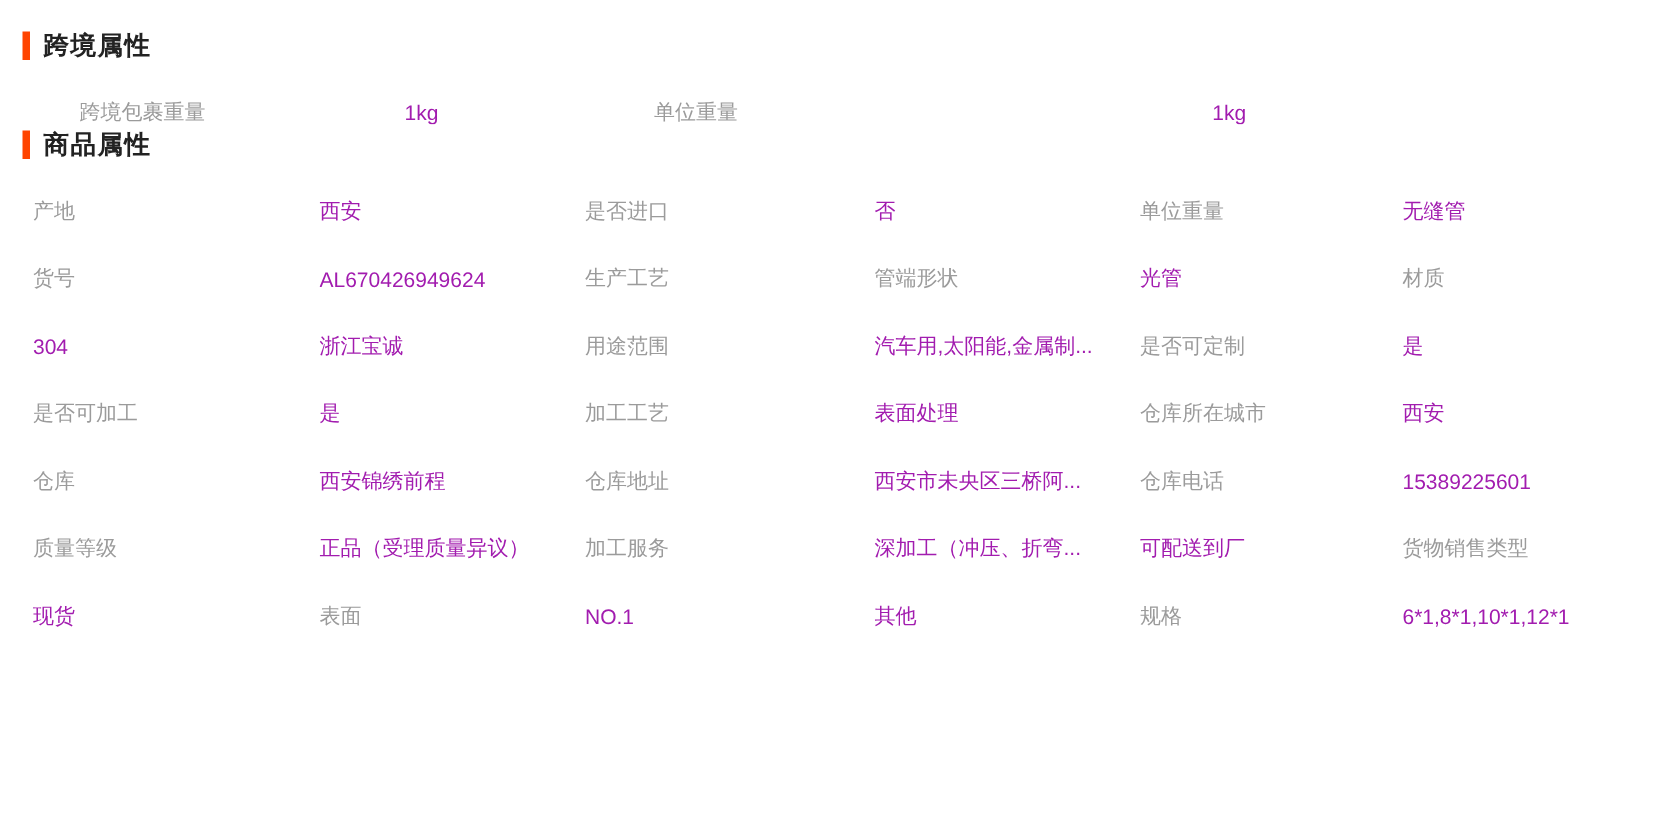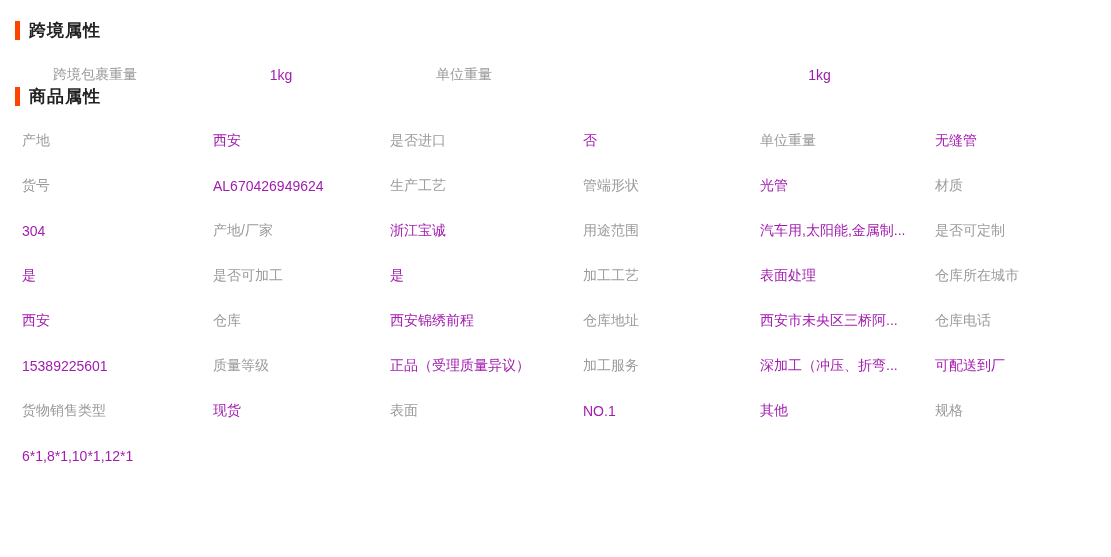--- a/index.html
+++ b/index.html
@@ -91,21 +91,20 @@
   <span class="attr-value">无缝管</span>
 
   <span class="attr-label">货号</span>
   <span class="attr-value">AL670426949624</span>
   <span class="attr-label">生产工艺</span>
   <span class="attr-label">管端形状</span>
   <span class="attr-value">光管</span>
 
   <span class="attr-label">材质</span>
   <span class="attr-value">304</span>
-  <span class="attr-label">产地/厂家</span>
   <span class="attr-value">浙江宝诚</span>
   <span class="attr-label">用途范围</span>
   <span class="attr-value">汽车用,太阳能,金属制...</span>
 
   <span class="attr-label">是否可定制</span>
   <span class="attr-value">是</span>
   <span class="attr-label">是否可加工</span>
   <span class="attr-value">是</span>
   <span class="attr-label">加工工艺</span>
   <span class="attr-value">表面处理</span>

